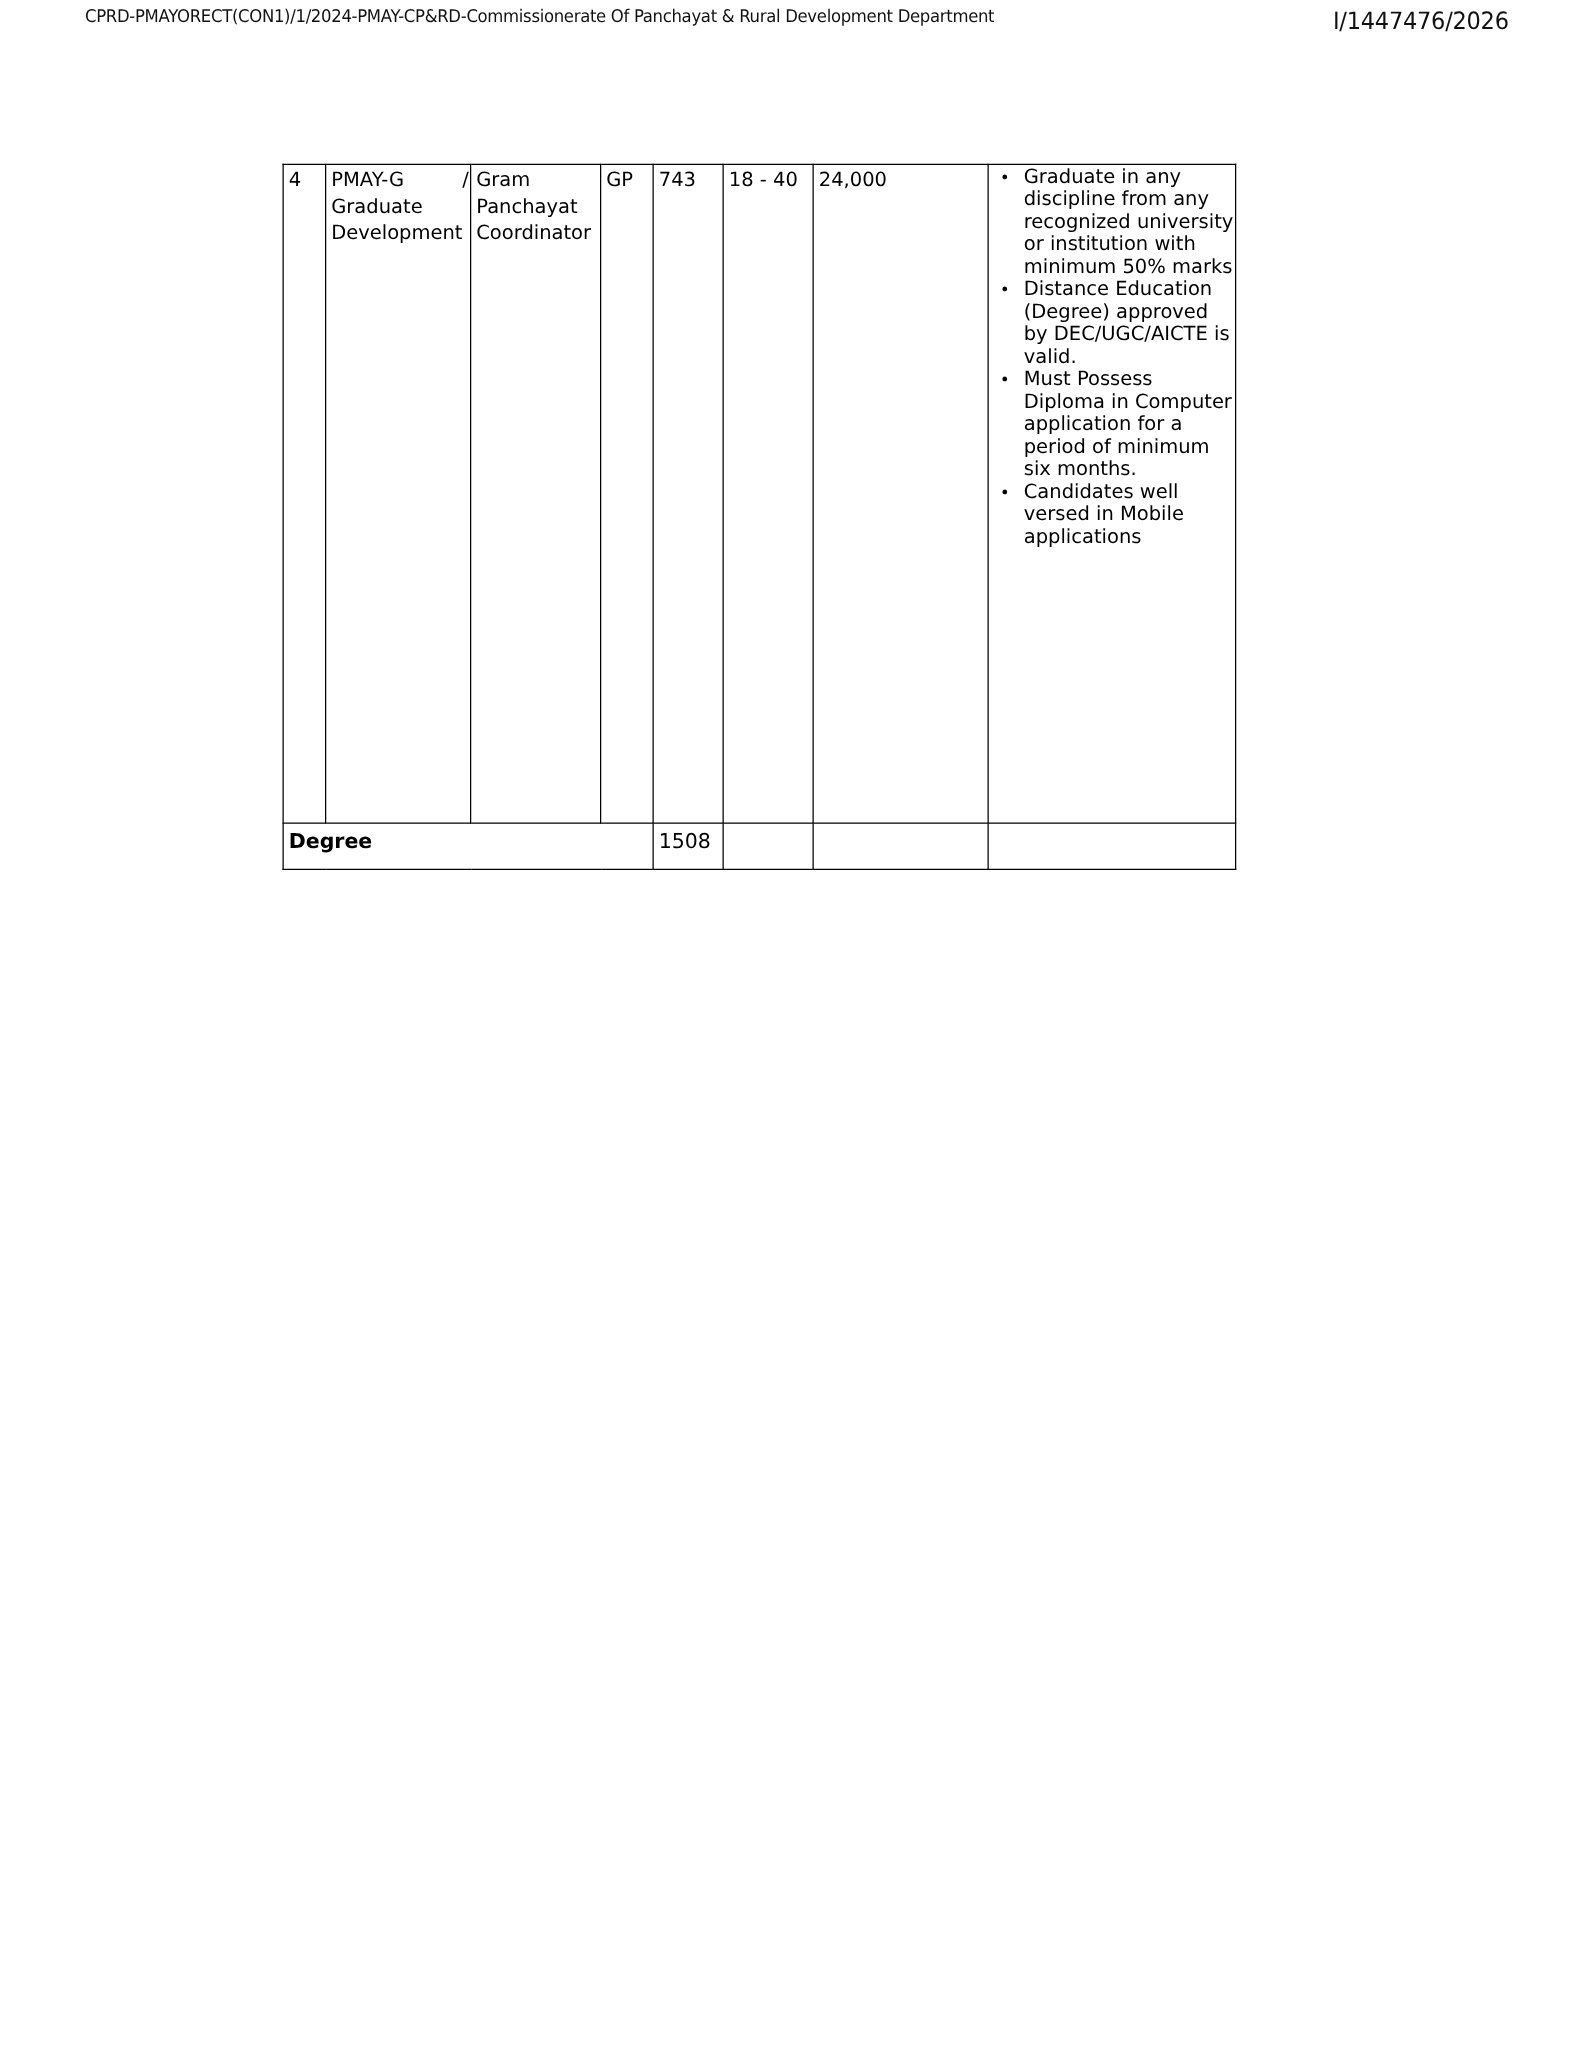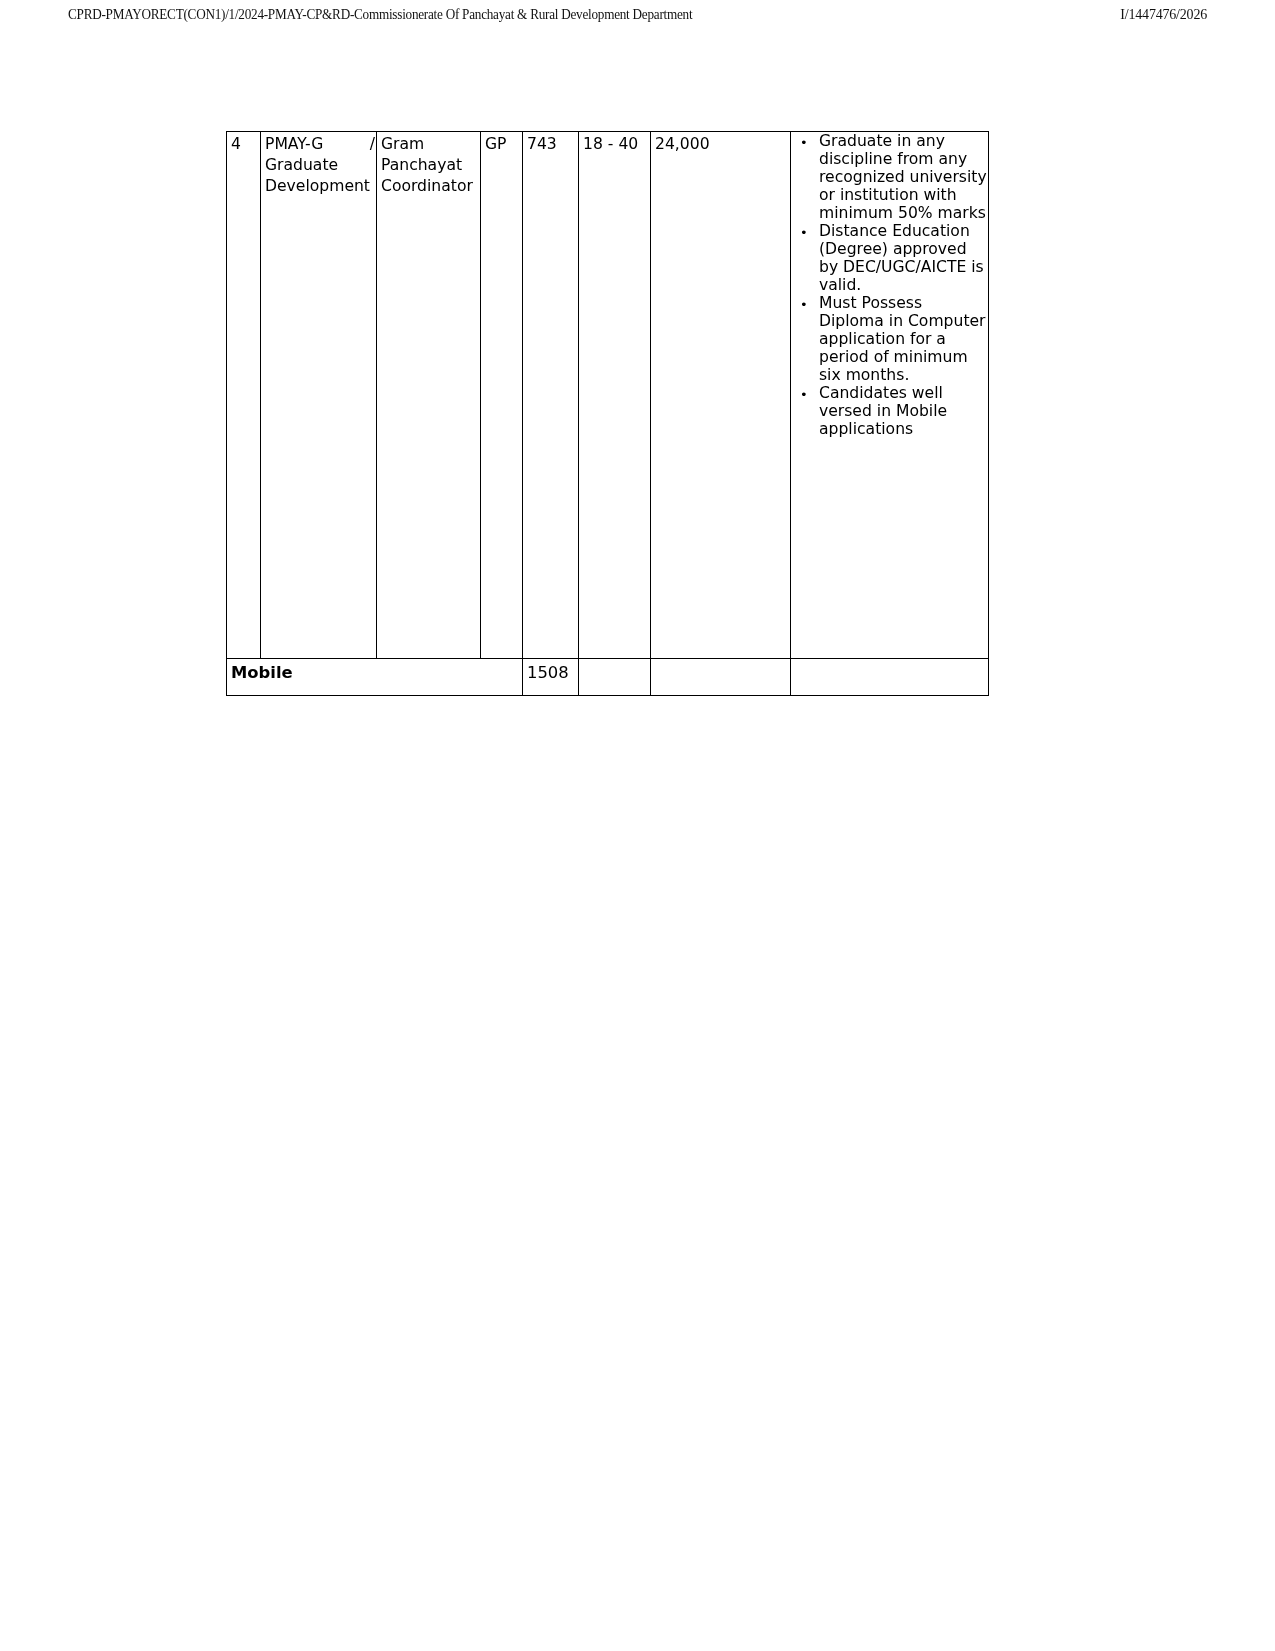--- a/index.html
+++ b/index.html
@@ -22,32 +22,31 @@
     position: absolute;
     top: 6px;
     left: 0;
     width: 1275px;
     height: 24px;
     display: flex;
     align-items: flex-start;
     justify-content: space-between;
     padding: 0 68px 0 68px;
     box-sizing: border-box;
-    font-family: Liberation Serif, serif;
   }
   .hdr-left {
     font-size: 13.2px;
     letter-spacing: -0.25px;
     white-space: nowrap;
     color: #111;
     transform: scaleY(1.06);
     transform-origin: left top;
   }
   .hdr-right {
-    font-size: 14px;
+    font-size: 18px;
     letter-spacing: -0.2px;
     white-space: nowrap;
     color: #111;
     transform: scaleY(1.06);
     transform-origin: right top;
   }
 
   
   .table-wrap {
     position: absolute;
@@ -182,21 +181,21 @@
           <ul class="qual-list" id="qual-list">
               <li>Graduate in any discipline from any recognized university or institution with minimum 50% marks</li>
               <li>Distance Education (Degree) approved by DEC/UGC/AICTE is valid.</li>
               <li>Must Possess Diploma in Computer application for a period of minimum six months.</li>
               <li>Candidates well versed in Mobile applications</li>
             </ul>
         </td>
       </tr>
       <tr class="total-row">
         <td colspan="4">
-          <div class="total-label">Mobile</div>
+          <div class="total-label">Degree</div>
         </td>
         <td>
           <div class="total-value">1508</div>
         </td>
         <td>
             <div class="cell-pad"></div>
           </td>
         <td>
             <div class="cell-pad"></div>
           </td>

